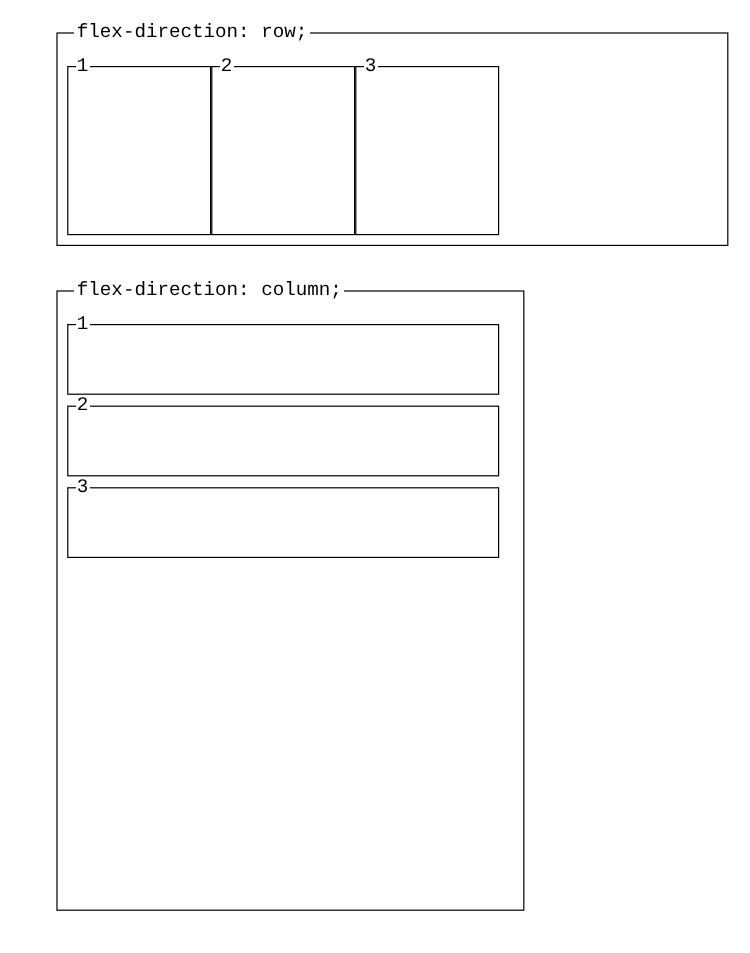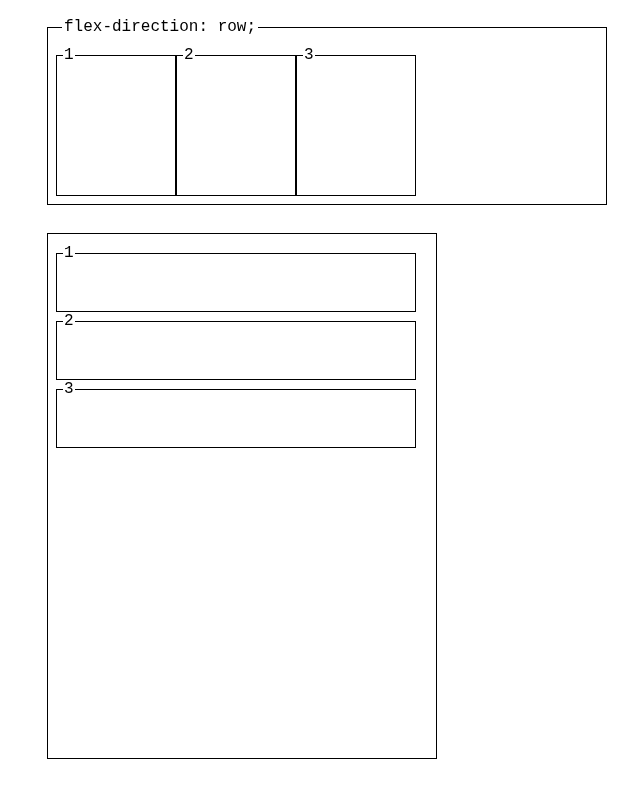--- a/index.html
+++ b/index.html
@@ -77,20 +77,21 @@
       <fieldset class="box">
         <legend>2</legend>
       </fieldset>
       <fieldset class="box">
         <legend>3</legend>
       </fieldset>
     </div>
   </fieldset>
 
   <fieldset class="demo demo-col">
+    <legend>flex-direction: column;</legend>
     <div class="flex dir-col">
       <fieldset class="box">
         <legend>1</legend>
       </fieldset>
       <fieldset class="box">
         <legend>2</legend>
       </fieldset>
       <fieldset class="box">
         <legend>3</legend>
       </fieldset>

